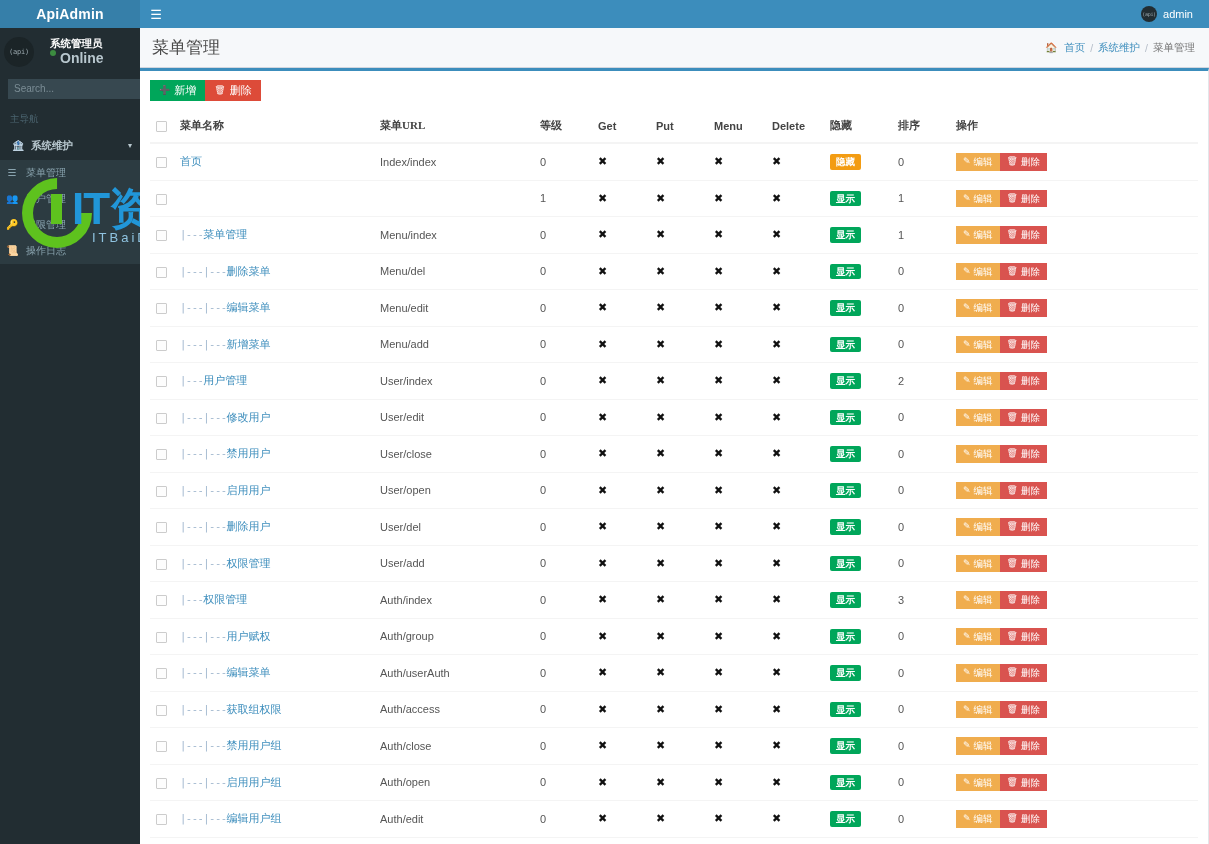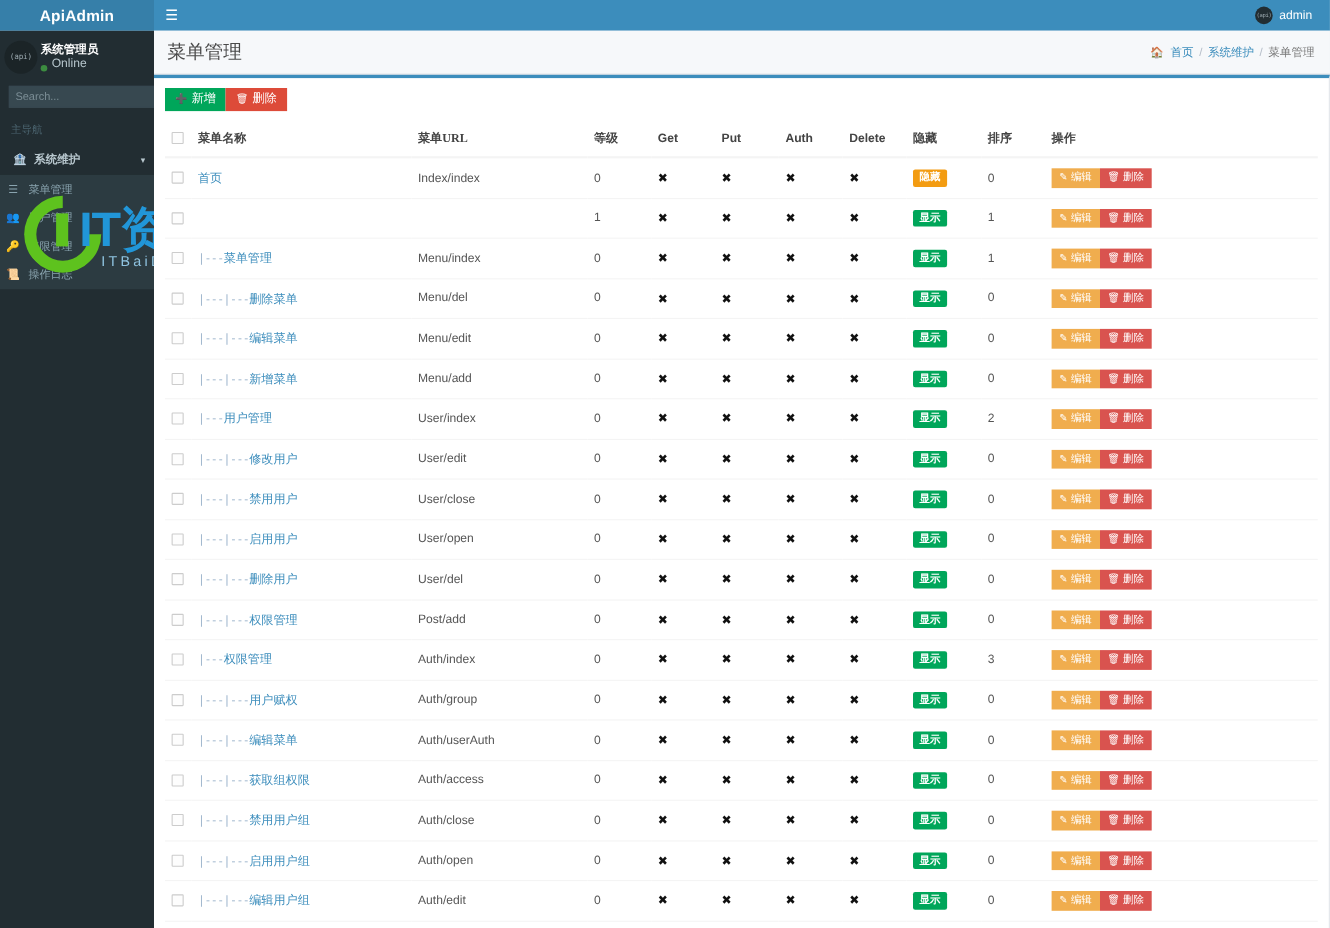--- a/index.html
+++ b/index.html
@@ -37,23 +37,23 @@
   .sidebar {
     position:absolute; top:28px; left:0; width:140px; height:816px;
     background:#222d32; overflow:hidden;
   }
   .user-panel { display:flex; align-items:center; padding:9px 6px 9px 4px; }
   .user-avatar {
     width:30px; height:30px; border-radius:50%; background:#1b2427;
     color:#9aa8ae; font-size:7px; display:flex; align-items:center; justify-content:center;
     font-family:"DejaVu Sans Mono", monospace; letter-spacing:-.2px; flex:none;
   }
-  .user-info { margin-left:3px; line-height:1.25; }
+  .user-info { margin-left:16px; line-height:1.25; }
   .user-name { color:#fff; font-size:10.5px; font-weight:bold; }
-  .user-status { color:#b8c7ce; font-size:11px; display:flex; align-items:flex-end; gap:4px; }
+  .user-status { color:#b8c7ce; font-size:14px; display:flex; align-items:flex-start; gap:4px;font-weight:bold; }
   .dot-online { width:6px; height:6px; border-radius:50%; background:#3c8c40; display:inline-block; }
   .search-wrap { margin:2px 8px 10px 8px; display:flex; height:20px; }
   .search-input {
     flex:1; background:#374850; border:1px solid #374850; color:#8a9ba3;
     font-size:10px; padding:0 5px; outline:none; font-family:inherit;
   }
   .search-input::placeholder { color:#7b8d95; }
   .menu-header { color:#4b646f; font-size:9.5px; padding:4px 10px 6px 10px; }
   .menu-parent {
     display:flex; align-items:center; color:#b8c7ce; font-size:10.5px;
@@ -254,21 +254,21 @@
         <thead>
           <tr>
             <th class="col-chk">
               <span class="cbox"></span>
             </th>
             <th class="col-name">菜单名称</th>
             <th class="col-url">菜单URL</th>
             <th class="col-lvl">等级</th>
             <th class="col-verb">Get</th>
             <th class="col-verb">Put</th>
-            <th class="col-verb">Auth</th>
+            <th class="col-verb">Menu</th>
             <th class="col-verb">Delete</th>
             <th class="col-hide">隐藏</th>
             <th class="col-sort">排序</th>
             <th class="col-op">操作</th>
           </tr>
         </thead>
         <tbody id="grid-body">
             <tr>
               <td><span class="cbox"></span></td>
               <td><a class="menu-link">首页</a></td>
@@ -507,21 +507,21 @@
                   </button>
                   <button class="btn-xs btn-del">
                     <span class="ic">🗑</span>
                     <span>删除</span>
                   </button>
                 </span></td>
             </tr>
             <tr>
               <td><span class="cbox"></span></td>
               <td><span class="tree-prefix">|---|---</span><a class="menu-link">权限管理</a></td>
-              <td>Post/add</td>
+              <td>User/add</td>
               <td>0</td>
               <td><span class="xmark">✖</span></td>
               <td><span class="xmark">✖</span></td>
               <td><span class="xmark">✖</span></td>
               <td><span class="xmark">✖</span></td>
               <td><span class="badge badge-green">显示</span></td>
               <td>0</td>
               <td><span class="op-group">
                   <button class="btn-xs btn-edit">
                     <span class="ic">✎</span>

